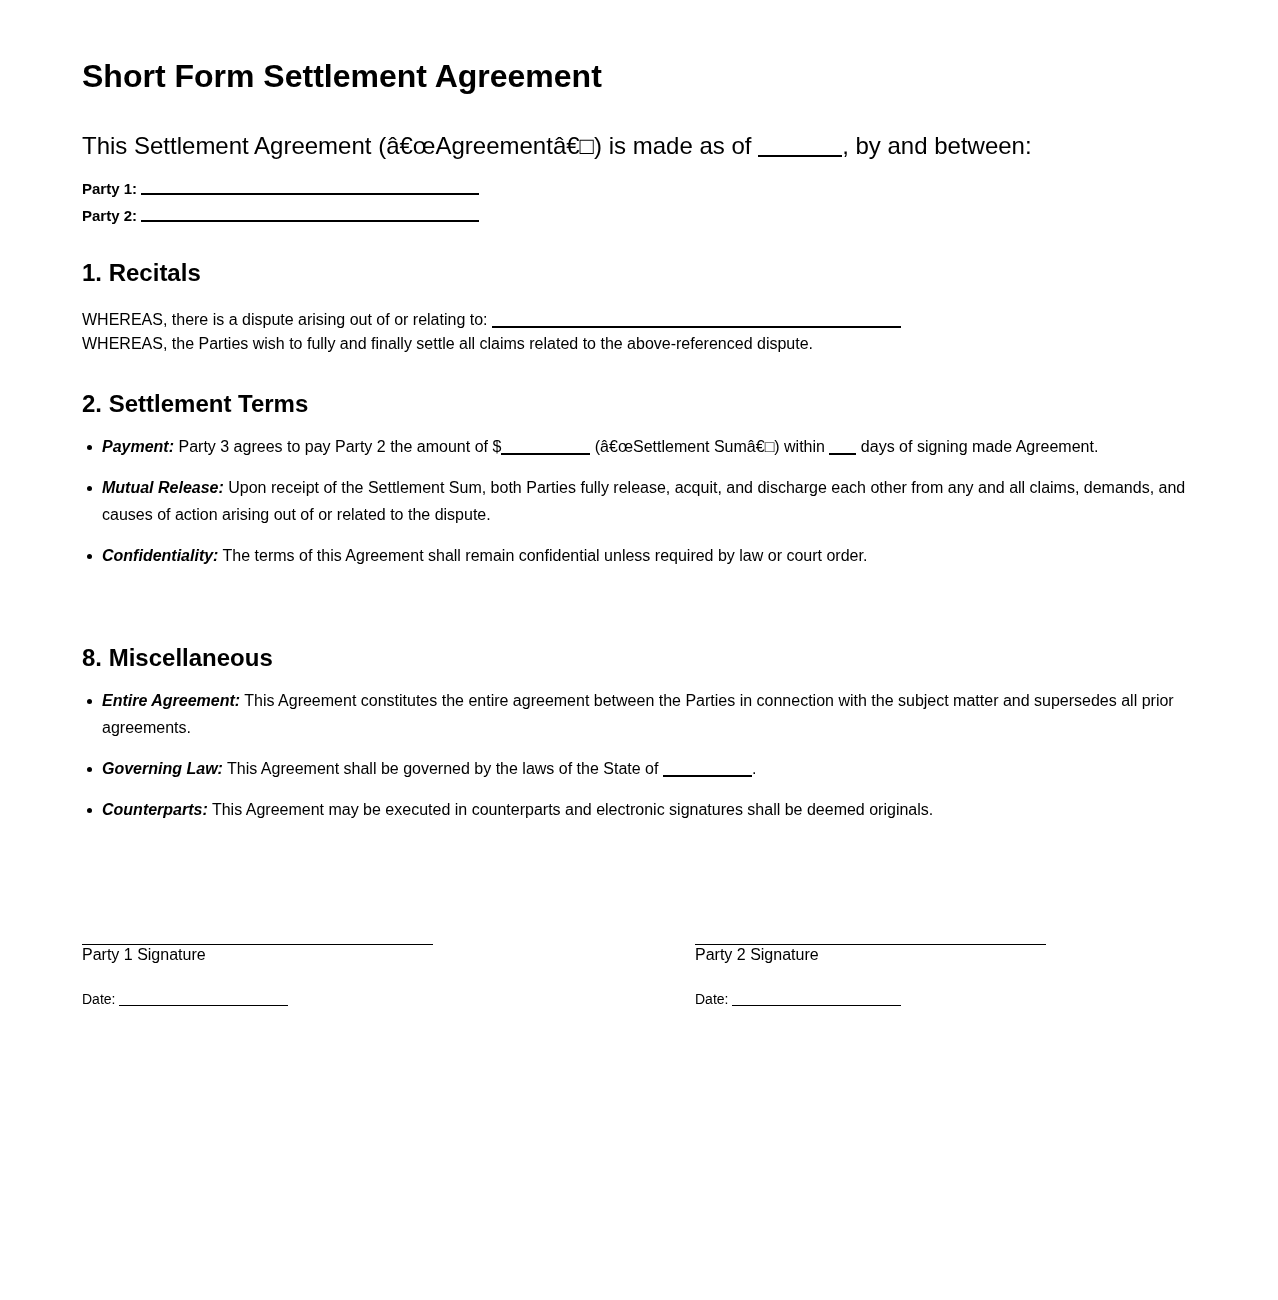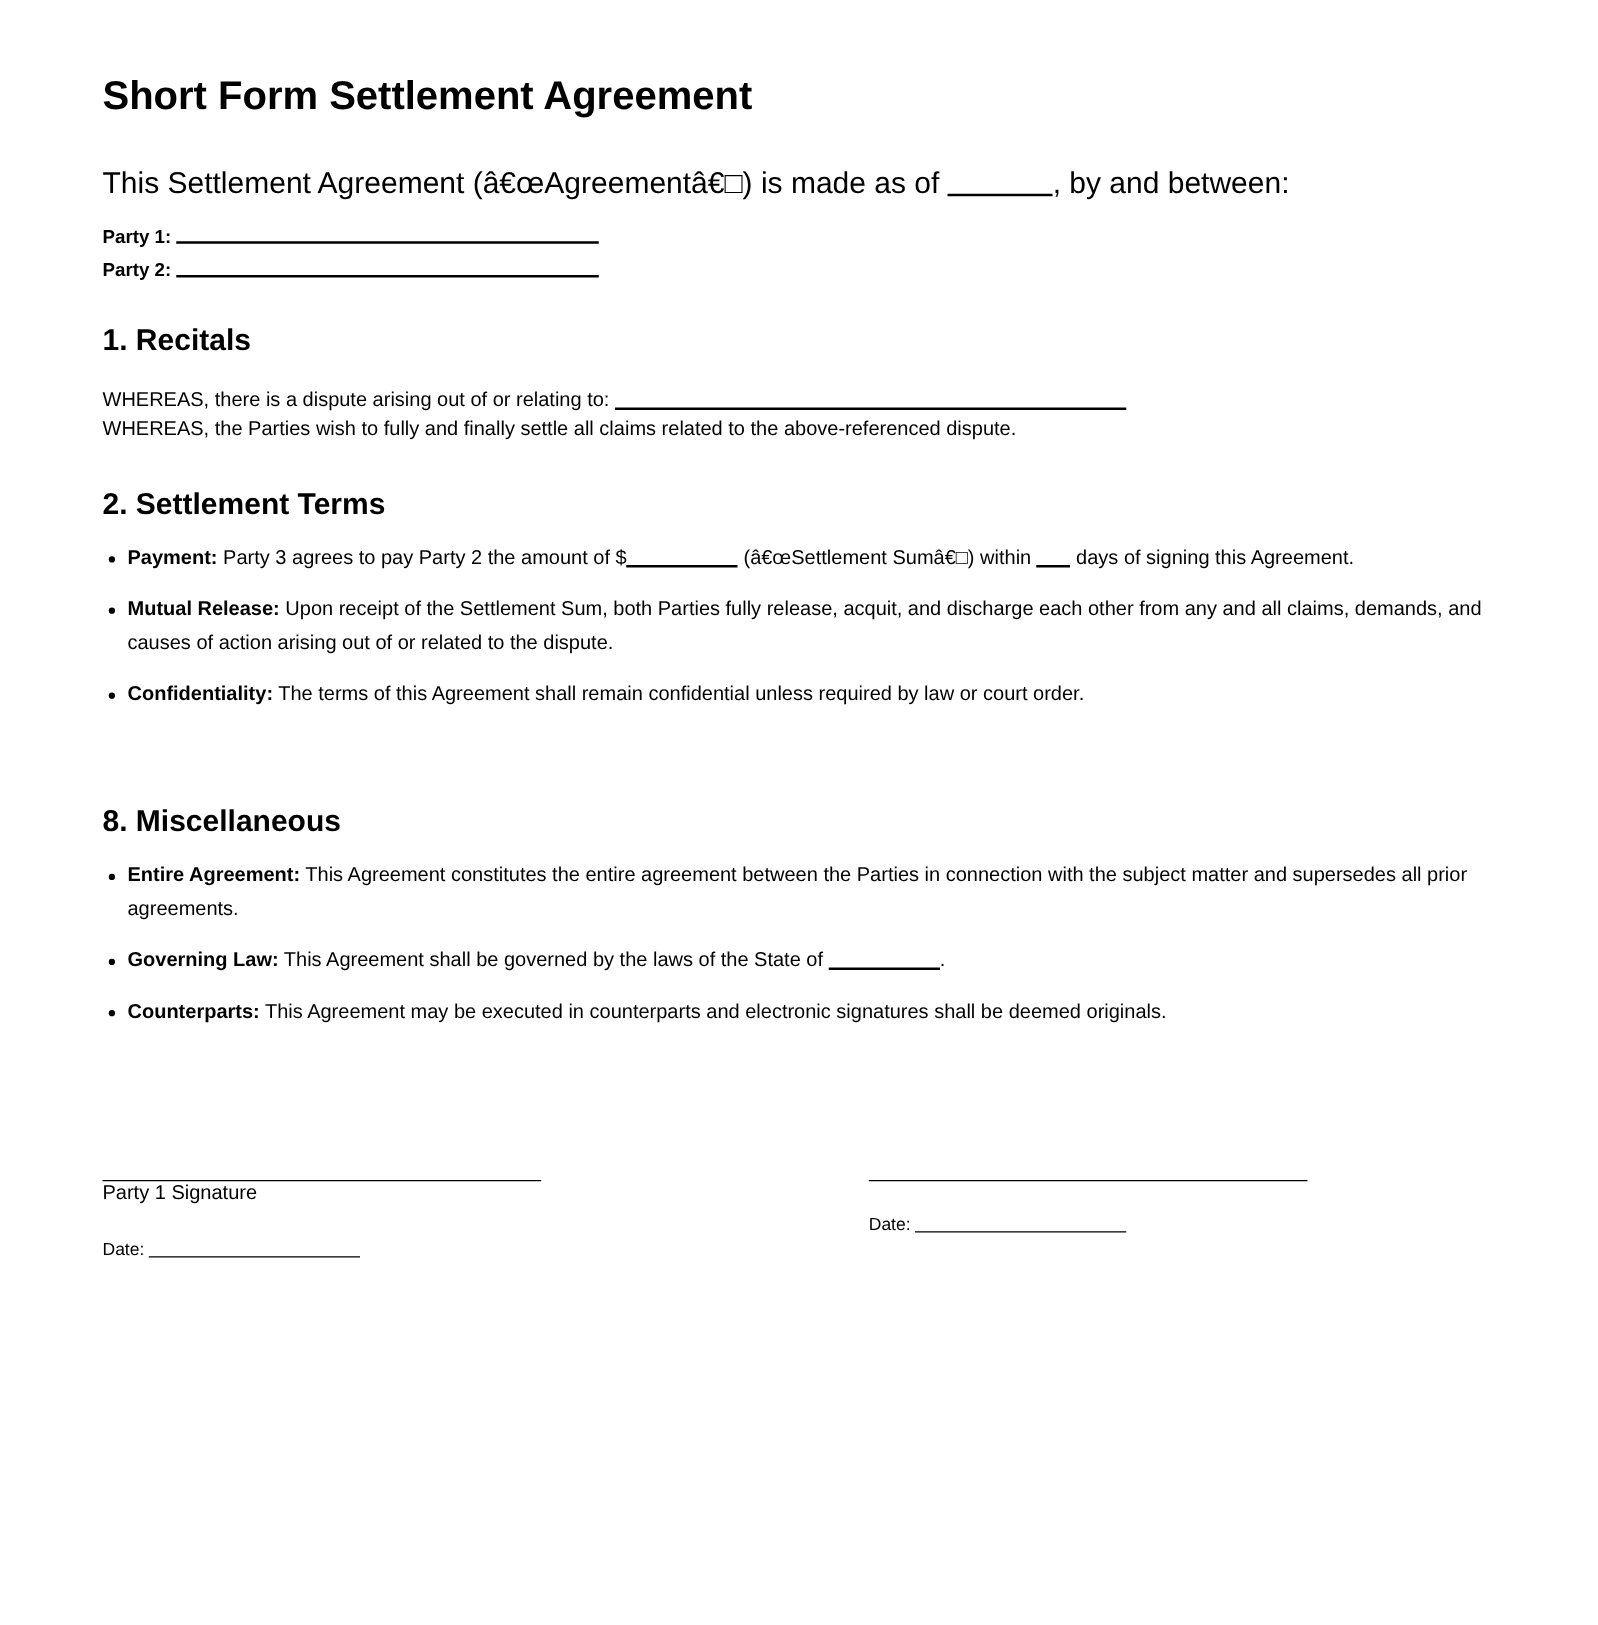--- a/index.html
+++ b/index.html
@@ -94,20 +94,21 @@
       position: absolute;
       left: -15px;
       top: 12px;
       width: 5px;
       height: 5px;
       border-radius: 50%;
       background: #000;
     }
     ul.terms li b {
       font-weight: bold;
+      font-style: italic;
     }
     .sig-block {
       position: absolute;
       top: 928px;
       width: 352px;
     }
     .sig-line {
       border-top: 1px solid #000;
       width: 351px;
       margin-top: 16px;
@@ -149,37 +150,38 @@
   </div>
 
   <h2 style="top:259px;">1. Recitals</h2>
 
   <p class="para" style="top:307px;"><span>WHEREAS, there is a dispute arising out of or relating to: </span><span class="blank" style="width:409px;top:3px;"></span></p>
   <p class="para" style="top:335px;">WHEREAS, the Parties wish to fully and finally settle all claims related to the above-referenced dispute.</p>
 
   <h2 style="top:390px;">2. Settlement Terms</h2>
 
   <ul class="terms" style="top:433px;">
-    <li><b>Payment:</b><span> Party 3 agrees to pay Party 2 the amount of $</span><span class="blank" style="width:89px;top:3px;"></span><span> (â€œSettlement Sumâ€□) within </span><span class="blank" style="width:27px;top:3px;"></span><span> days of signing this Agreement.</span></li>
+    <li><b>Payment:</b><span> Party 3 agrees to pay Party 2 the amount of $</span><span class="blank" style="width:89px;top:3px;"></span><span> (â€œSettlement Sumâ€□) within </span><span class="blank" style="width:27px;top:3px;"></span><span> days of signing made Agreement.</span></li>
     <li><b>Mutual Release:</b><span> Upon receipt of the Settlement Sum, both Parties fully release, acquit, and discharge each other from any and all claims, demands, and causes of action arising out of or related to the dispute.</span></li>
     <li><b>Confidentiality:</b><span> The terms of this Agreement shall remain confidential unless required by law or court order.</span></li>
   </ul>
 
   <h2 style="top:644px;">8. Miscellaneous</h2>
 
   <ul class="terms" style="top:687px;">
     <li><b>Entire Agreement:</b><span> This Agreement constitutes the entire agreement between the Parties in connection with the subject matter and supersedes all prior agreements.</span></li>
     <li><b>Governing Law:</b><span> This Agreement shall be governed by the laws of the State of </span><span class="blank" style="width:89px;top:3px;"></span><span>.</span></li>
     <li><b>Counterparts:</b><span> This Agreement may be executed in counterparts and electronic signatures shall be deemed originals.</span></li>
   </ul>
 
   <div class="sig-block" style="left:0;">
     <div class="sig-line"></div>
     <div class="sig-label">Party 1 Signature</div>
     <div class="date-row"><span>Date:</span><span class="date-blank"></span></div>
   </div>
 
   <div class="sig-block" style="left:613px;">
     <div class="sig-line"></div>
+    <div class="sig-label">Party 2 Signature</div>
     <div class="date-row"><span>Date:</span><span class="date-blank"></span></div>
   </div>
 
 </div>
 
 </body></html>

